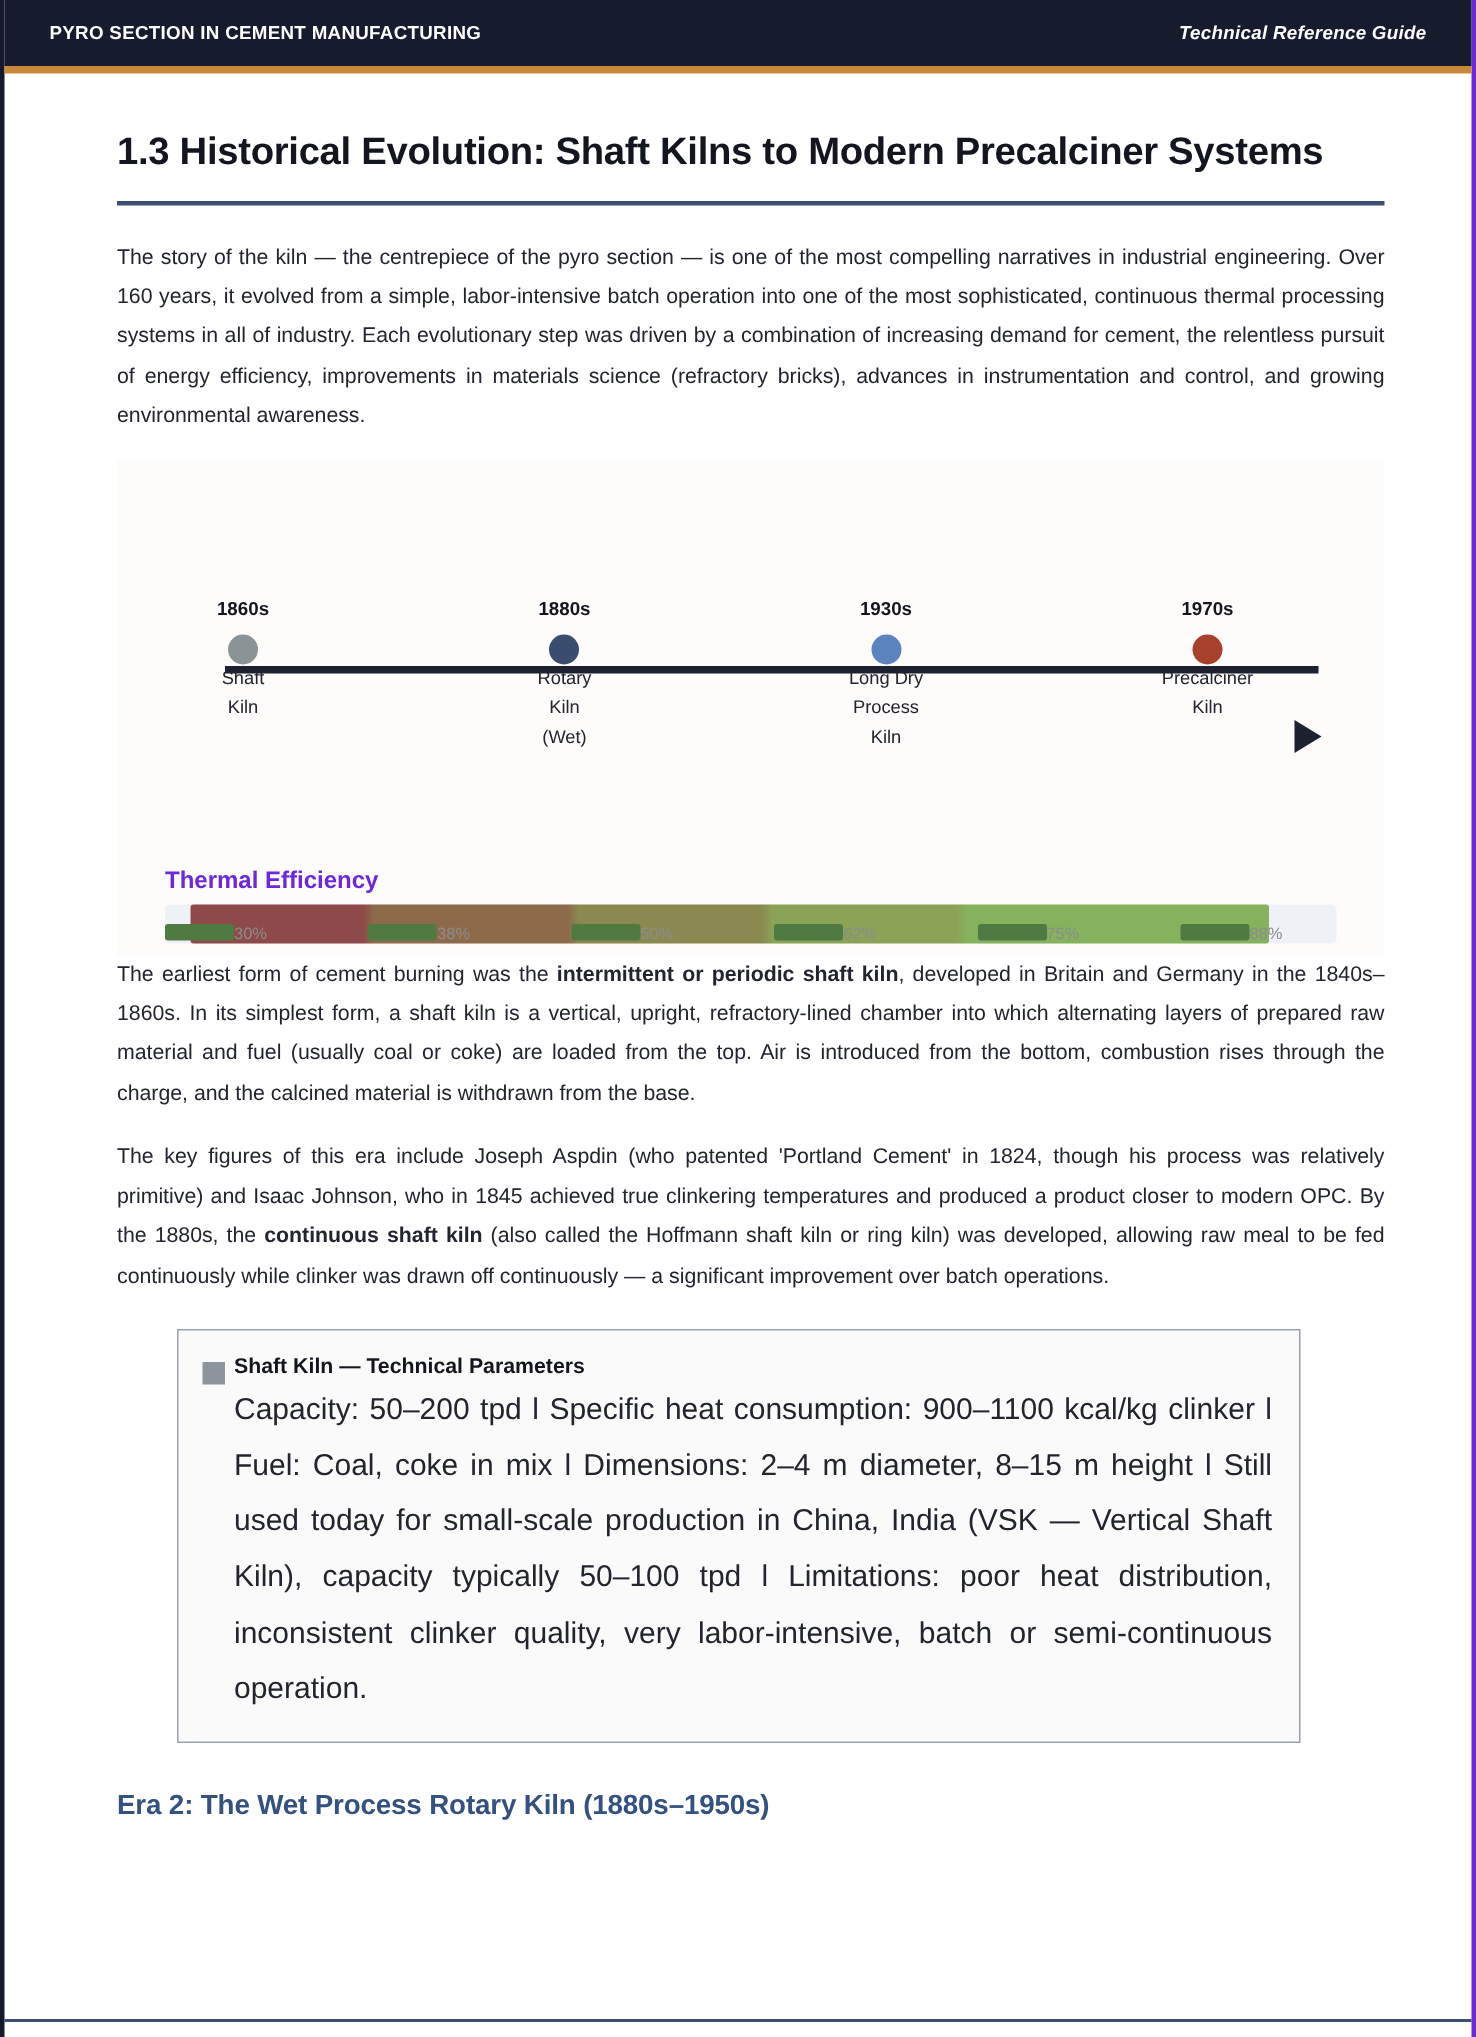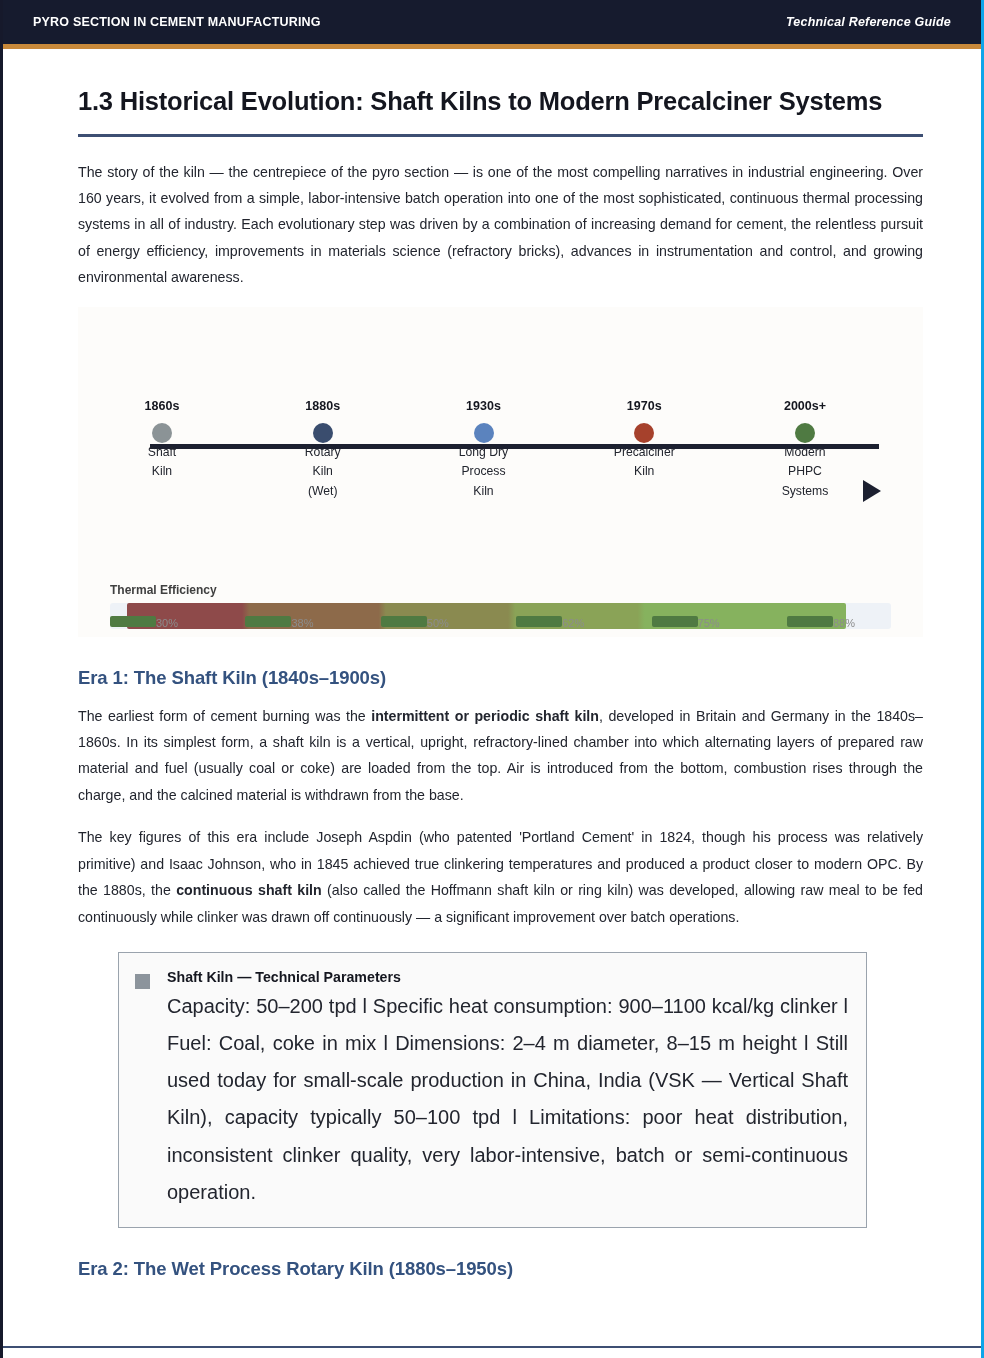--- a/index.html
+++ b/index.html
@@ -11,21 +11,21 @@
     font-family: "Liberation Sans", sans-serif;
     color: #1a1a1a;
     overflow: hidden;
     position: relative;
   }
   .page {
     position: relative;
     width: 984px;
     height: 1358px;
     border-left: 3px solid #16192b;
-    border-right: 3px solid #0ea5e9;
+    border-right: 3px solid #6d28d9;
     background: #ffffff;
   }
 
   
   .header {
     height: 44px;
     background: #161b2e;
     display: flex;
     align-items: center;
     justify-content: space-between;
@@ -147,23 +147,23 @@
   }
 
   
   .eff-wrap {
     position: absolute;
     left: 32px;
     right: 32px;
     bottom: 8px;
   }
   .eff-title {
-    font-size: 12px;
-    font-weight: bold;
-    color: #404040;
+    font-size: 16px;
+    font-weight: bold;
+    color: #6d28d9;
     margin-bottom: 6px;
   }
   .eff-track {
     position: relative;
     height: 26px;
     background: #eef2f7;
     border-radius: 3px;
   }
   .eff-fill {
     position: absolute;
@@ -210,21 +210,21 @@
     letter-spacing: -0.1px;
   }
 
   
   .callout {
     margin: 22px 56px 0 40px;
     border: 1px solid #9aa3ad;
     background: #fafafa;
     padding: 16px 18px 16px 16px;
     display: flex;
-    gap: 17px;
+    gap: 6px;
   }
   .callout-icon {
     width: 15px; height: 15px;
     background: #8c949c;
     flex: 0 0 auto;
     margin-top: 5px;
   }
   .callout-body { flex: 1 1 auto; }
   .callout-title {
     font-size: 14.2px;
@@ -292,27 +292,20 @@
               <div class="tl-label">Long Dry
 Process
 Kiln</div>
             </div>
             <div class="tl-item">
               <div class="tl-era">1970s</div>
               <div class="tl-dot" style="background: rgb(166, 65, 44);"></div>
               <div class="tl-label">Precalciner
 Kiln</div>
             </div>
-            <div class="tl-item">
-              <div class="tl-era">2000s+</div>
-              <div class="tl-dot" style="background: rgb(79, 122, 66);"></div>
-              <div class="tl-label">Modern
-PHPC
-Systems</div>
-            </div>
           </div>
       </div>
 
       <div class="eff-wrap">
         <div class="eff-title">Thermal Efficiency</div>
         <div class="eff-track">
           <div class="eff-fill"></div>
           <div class="eff-marks">
               <div class="eff-mark">
                 <div class="eff-bar"></div>
@@ -336,21 +329,20 @@
               </div>
               <div class="eff-mark">
                 <div class="eff-bar"></div>
                 <div class="eff-val">88%</div>
               </div>
             </div>
         </div>
       </div>
     </div>
 
-    <h2 class="era-heading">Era 1: The Shaft Kiln (1840s–1900s)</h2>
     <div id="era1-paragraphs">
         <p class="body-text"><span>The earliest form of cement burning was the </span><b>intermittent or periodic shaft kiln</b><span>, developed in Britain and Germany in the 1840s–1860s. In its simplest form, a shaft kiln is a vertical, upright, refractory-lined chamber into which alternating layers of prepared raw material and fuel (usually coal or coke) are loaded from the top. Air is introduced from the bottom, combustion rises through the charge, and the calcined material is withdrawn from the base.</span></p>
         <p class="body-text"><span>The key figures of this era include Joseph Aspdin (who patented 'Portland Cement' in 1824, though his process was relatively primitive) and Isaac Johnson, who in 1845 achieved true clinkering temperatures and produced a product closer to modern OPC. By the 1880s, the </span><b>continuous shaft kiln</b><span> (also called the Hoffmann shaft kiln or ring kiln) was developed, allowing raw meal to be fed continuously while clinker was drawn off continuously — a significant improvement over batch operations.</span></p>
       </div>
 
     <div class="callout">
       <div class="callout-icon"></div>
       <div class="callout-body">
         <div class="callout-title">Shaft Kiln — Technical Parameters</div>
         <div class="callout-text">Capacity: 50–200 tpd l Specific heat consumption: 900–1100 kcal/kg clinker l Fuel: Coal, coke in mix l Dimensions: 2–4 m diameter, 8–15 m height l Still used today for small-scale production in China, India (VSK — Vertical Shaft Kiln), capacity typically 50–100 tpd l Limitations: poor heat distribution, inconsistent clinker quality, very labor-intensive, batch or semi-continuous operation.</div>

